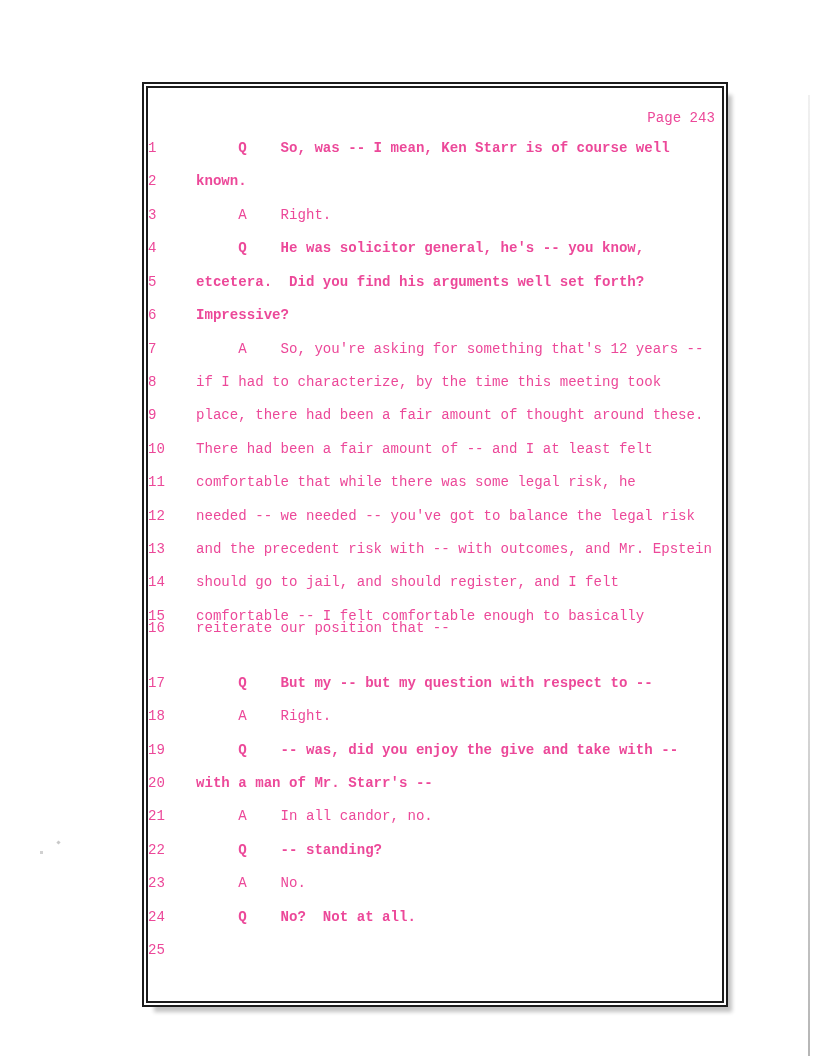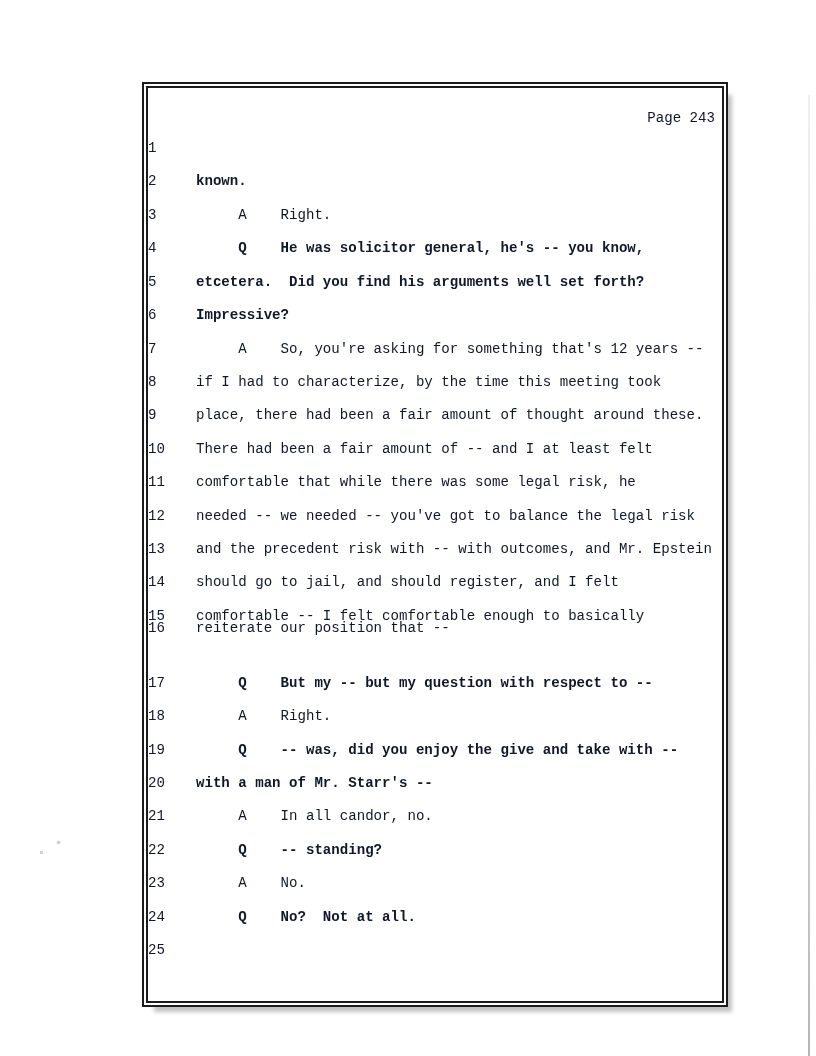--- a/index.html
+++ b/index.html
@@ -8,21 +8,21 @@
     background: #ffffff;
   }
   .page {
     position: relative;
     width: 816px;
     height: 1056px;
     background: #ffffff;
     overflow: hidden;
     font-family: "Liberation Mono", "DejaVu Sans Mono", monospace;
     font-size: 14.1px;
-    color: #0f172a;
+    color: #ec4899;
   }
   
   .frame-outer {
     position: absolute;
     left: 142px;
     top: 82px;
     width: 582px;
     height: 921px;
     border: 2px solid #1c1c1c;
     background: #ffffff;
@@ -100,20 +100,21 @@
 
   <div class="frame-outer">
     <div class="frame-inner"></div>
   </div>
 
   <div class="page-header">Page 243</div>
 
   <div id="lines">
       <div class="row" style="top: 138px;">
         <span class="num">1</span>
+        <span class="content bold">     Q    So, was -- I mean, Ken Starr is of course well</span>
       </div>
       <div class="row" style="top: 171.42px;">
         <span class="num">2</span>
         <span class="content bold">known.</span>
       </div>
       <div class="row" style="top: 204.84px;">
         <span class="num">3</span>
         <span class="content">     A    Right.</span>
       </div>
       <div class="row" style="top: 238.26px;">

